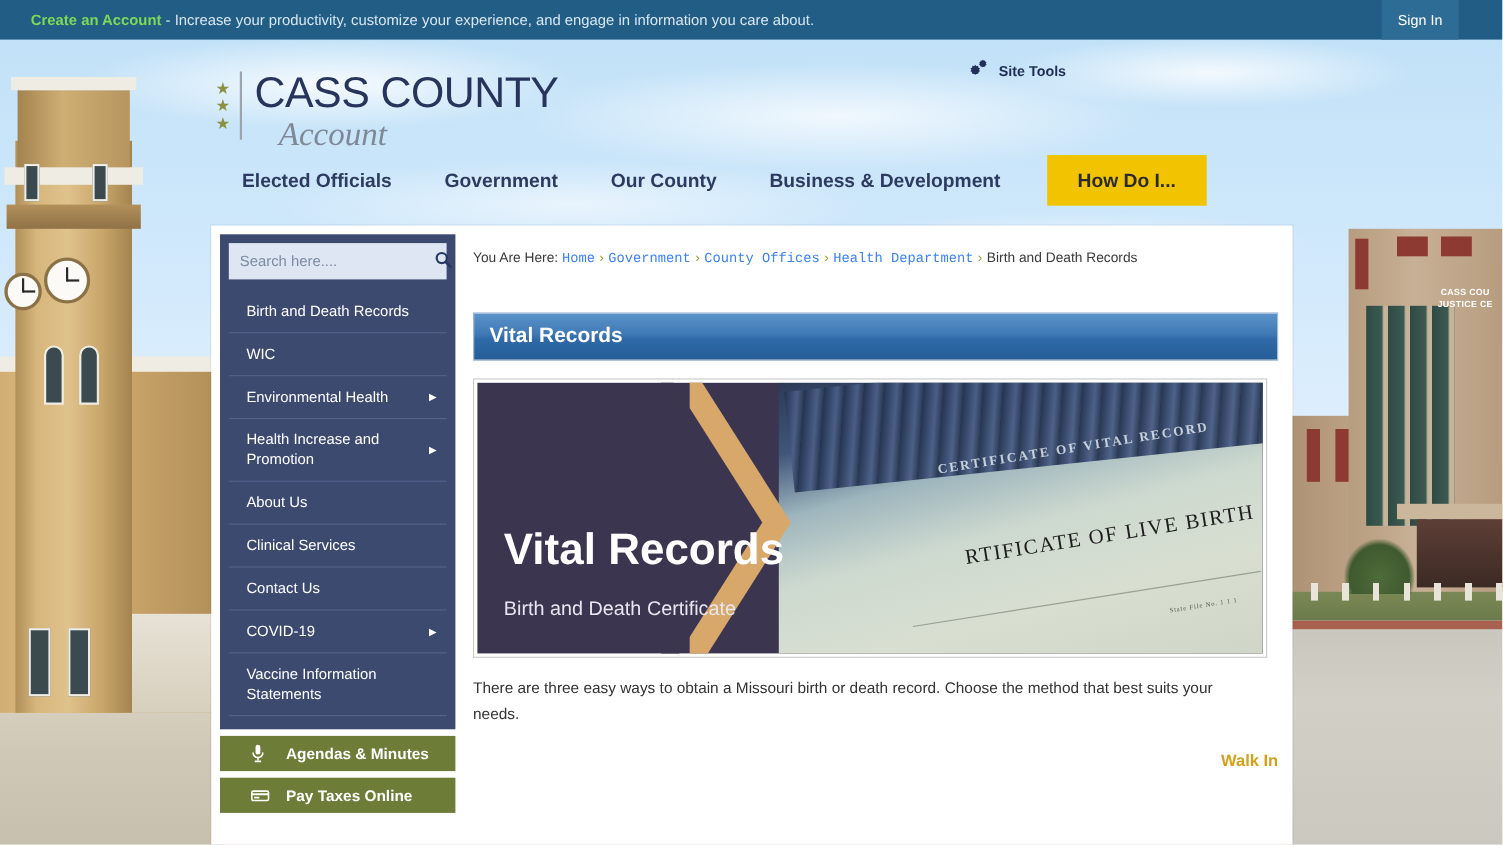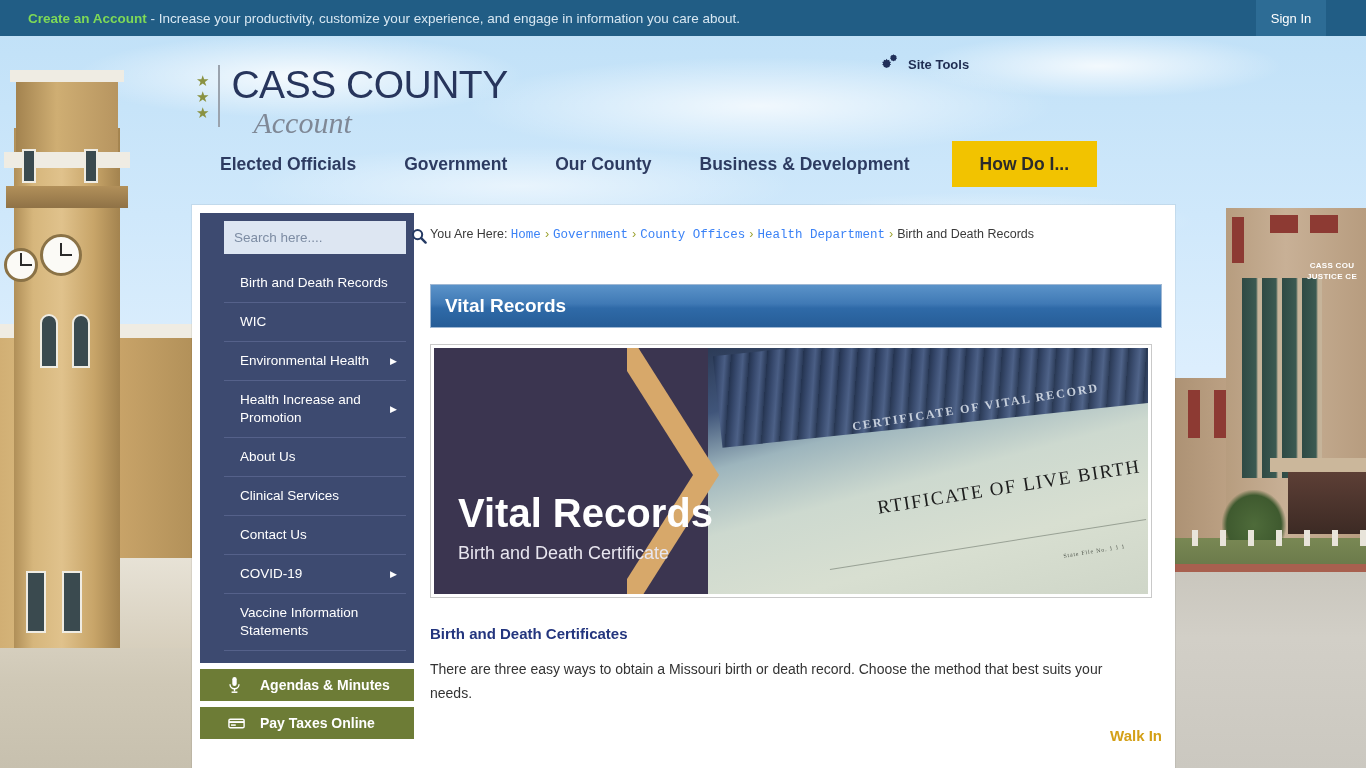--- a/index.html
+++ b/index.html
@@ -227,21 +227,21 @@
     box-shadow: 0 0 0 1px rgba(0,0,0,.06);
     z-index: 10;
     overflow: hidden;
   }
 
   
   .sidebar {
     position: absolute; left: 8px; top: 8px; width: 214px;
   }
   .sidebar-nav {
-    background: #3d4a70; padding: 8px 8px 12px 24px;
+    background: #3d4a70; padding: 8px 8px 12px 8px;
   }
   .search-box {
     display: flex; align-items: center; background: #dde6f2;
     height: 33px; padding: 0 10px; margin-bottom: 10px;
   }
   .search-input {
     flex: 1; border: 0; background: transparent; outline: none;
     font-size: 13.5px; color: #5d6b82;
     font-family: "Liberation Sans", sans-serif;
   }
@@ -340,21 +340,21 @@
     border-left: 92px solid #3b3550;
     margin-left: -26px;
   }
   .hero-text {
     position: absolute; left: 24px; bottom: 30px; z-index: 3;
   }
   .hero-title {
     color: #ffffff; font-size: 40px; font-weight: bold; line-height: 44px;
   }
   .hero-sub {
-    color: #e8e6ef; font-size: 18px; margin-top: 8px;
+    color: #e8e6ef; font-size: 18px; margin-top: 21px;
   }
 
   
   .body-h3 {
     margin-top: 27px; color: #23357e; font-size: 15px; font-weight: bold;
   }
   .body-p {
     margin-top: 15px; color: #333333; font-size: 14px; line-height: 24px;
     width: 700px;
   }
@@ -550,19 +550,18 @@
           </div>
           <div class="hero-chevron"></div>
           <div class="hero-chevron2"></div>
           <div class="hero-text">
             <div class="hero-title">Vital Records</div>
             <div class="hero-sub">Birth and Death Certificate</div>
           </div>
         </div>
       </div>
 
-      <h3 class="body-h3">Birth and Death Certificates</h3>
       <p class="body-p">There are three easy ways to obtain a Missouri birth or death record. Choose the method that best suits your needs.</p>
       <h4 class="body-h4">Walk In</h4>
 
     </main>
   </div>
 </div>
 
 </body></html>

